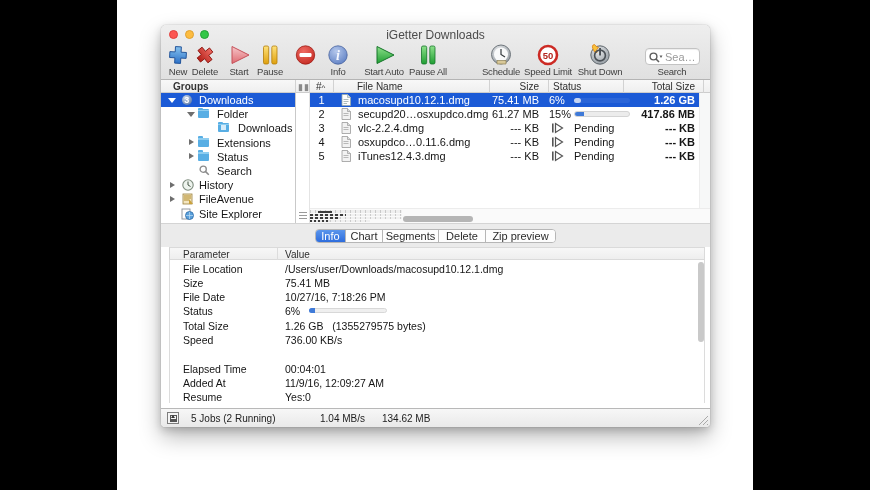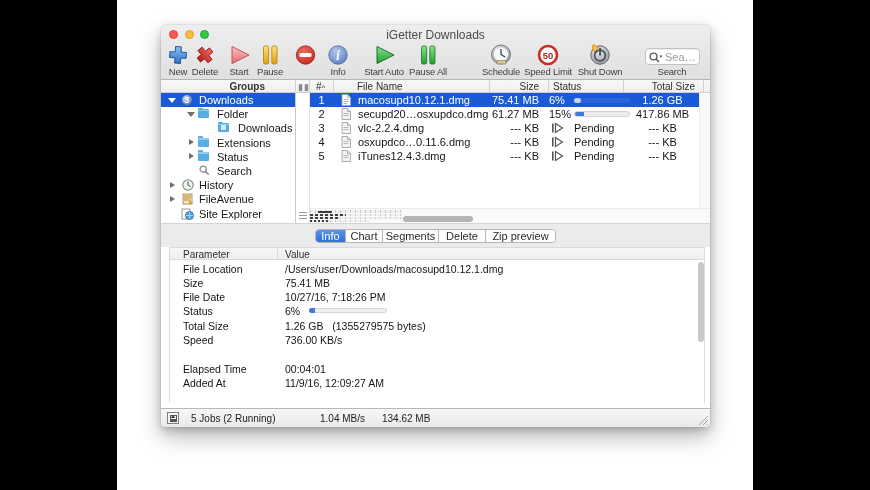--- a/index.html
+++ b/index.html
@@ -46,21 +46,21 @@
     background:#8ecdf0; }
   
   #split { position:absolute; left:134px; top:68px; width:15px; height:130px;
     background:#fff; border-left:1px solid #c9c9c9; border-right:1px solid #e4e4e4; }
   
   #tbl { position:absolute; left:149px; top:68px; width:400px; height:115px; background:#fff; overflow:hidden; }
   .trow { position:absolute; left:0; width:388px; height:14px; font-size:11px; color:#161616; }
   .num { position:absolute; left:0; width:23px; text-align:center; top:1px; }
   .fname { position:absolute; left:48px; top:1px; }
   .fsize { position:absolute; left:180px; width:49px; text-align:right; top:1px; }
-  .total { position:absolute; left:320px; width:65px; text-align:center; top:1px; }
+  .total { position:absolute; left:320px; width:65px; text-align:right; top:1px;font-weight:bold; }
   .status { position:absolute; left:239px; top:1px; }
   
   #strip { position:absolute; left:149px; top:183px; width:400px; height:15px;
     background:#fafafa; border-top:1px solid #ececec; }
   
   #tabbar { position:absolute; left:0; top:198px; width:549px; height:24px;
     background:#ebebeb; border-top:1px solid #d4d4d4; }
   #segctl { position:absolute; left:154px; top:5px; height:14px; display:flex;
     border:1px solid #b6b6b6; border-radius:4px; overflow:hidden; background:#fff;
     font-size:11px; color:#2b2b2b; }
@@ -181,21 +181,21 @@
         <svg width="14" height="11" viewBox="0 0 14 11" style="position:absolute;left:3px;top:3px">
           <circle cx="4.5" cy="4.5" r="3.4" fill="none" stroke="#5e5e5e" stroke-width="1.4"></circle>
           <line x1="7" y1="7" x2="10" y2="10" stroke="#5e5e5e" stroke-width="1.6"></line>
           <path d="M 10.5 3.5 l 3 0 l -1.5 2.5 z" fill="#5e5e5e"></path>
         </svg>
         <span style="position:absolute;left:19px;top:2px;font-size:11px;color:#9a9a9a;">Sea…</span>
       </div>
       <div class="tlabel" style="left:479px;top:41px; width:64px;">Search</div>
     </div>
     <div id="hdr">
-      <div style="position:absolute;left:0;top:1px;width:104px;text-align:right;font-weight:bold;color:#333;">Groups</div>
+      <div style="position:absolute;left:12px;top:1px;width:104px;text-align:left;font-weight:bold;color:#333;">Groups</div>
       <div class="vline" style="left:134px"></div>
       <div style="position:absolute;left:137px;top:2px;width:9px;height:9px;color:#8a8a8a;font-size:9px;letter-spacing:1px;">▮▮</div>
       <div class="vline" style="left:148px"></div>
       <div style="position:absolute;left:155px;top:1px;">#<span style="font-size:8px">^</span></div>
       <div class="vline" style="left:172px"></div>
       <div style="position:absolute;left:196px;top:1px;">File Name</div>
       <div class="vline" style="left:328px"></div>
       <div style="position:absolute;left:330px;top:1px;width:48px;text-align:right;">Size</div>
       <div class="vline" style="left:387px"></div>
       <div style="position:absolute;left:392px;top:1px;">Status</div>
@@ -408,20 +408,24 @@
           <div class="ival">736.00 KB/s</div>
         </div>
       <div class="irow" style="top:114.1px;">
           <div class="ipar">Elapsed Time</div>
           <div class="ival">00:04:01</div>
         </div>
       <div class="irow" style="top:128.4px;">
           <div class="ipar">Added At</div>
           <div class="ival">11/9/16, 12:09:27 AM</div>
         </div>
+      <div class="irow" style="top:142.7px;">
+          <div class="ipar">Resume</div>
+          <div class="ival">Yes:0</div>
+        </div>
       <div style="position:absolute;left:537px;top:15px;width:6px;height:80px;border-radius:3px;background:#c9c9c9;"></div>
     </div>
     <div id="sbar">
       <div style="position:absolute;left:6px;top:3px;width:12px;height:12px;border:1px solid #7e7e7e;background:#f4f4f4;">
         <div style="position:absolute;left:1.5px;top:1.5px;width:7px;height:7px;border:1px solid #555;"></div>
         <div style="position:absolute;left:2.5px;top:2px;width:0;height:0;border-left:2.5px solid transparent;border-right:2.5px solid transparent;border-bottom:3.5px solid #333;"></div>
         <div style="position:absolute;left:1.5px;top:6px;width:7px;height:2.5px;background:#555;"></div>
       </div>
       <div style="position:absolute;left:30px;top:4px;">5 Jobs (2 Running)</div>
       <div style="position:absolute;left:159px;top:4px;">1.04 MB/s</div>

